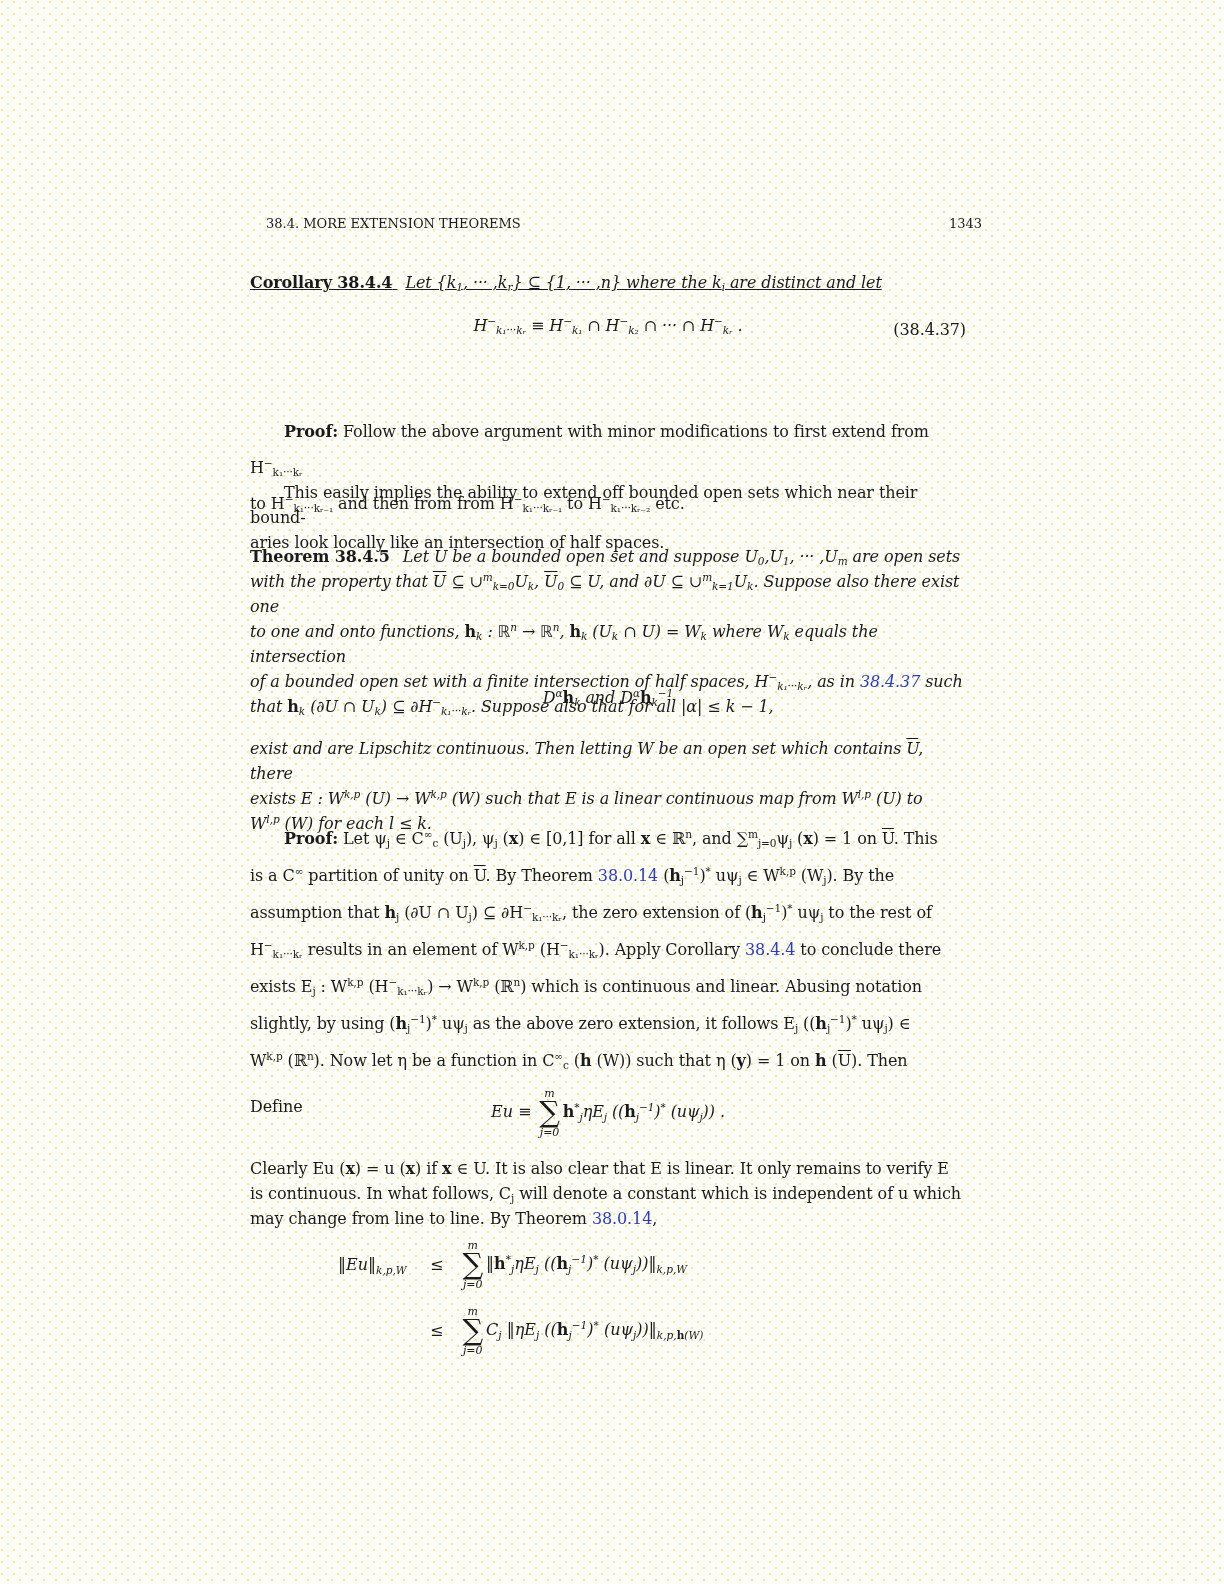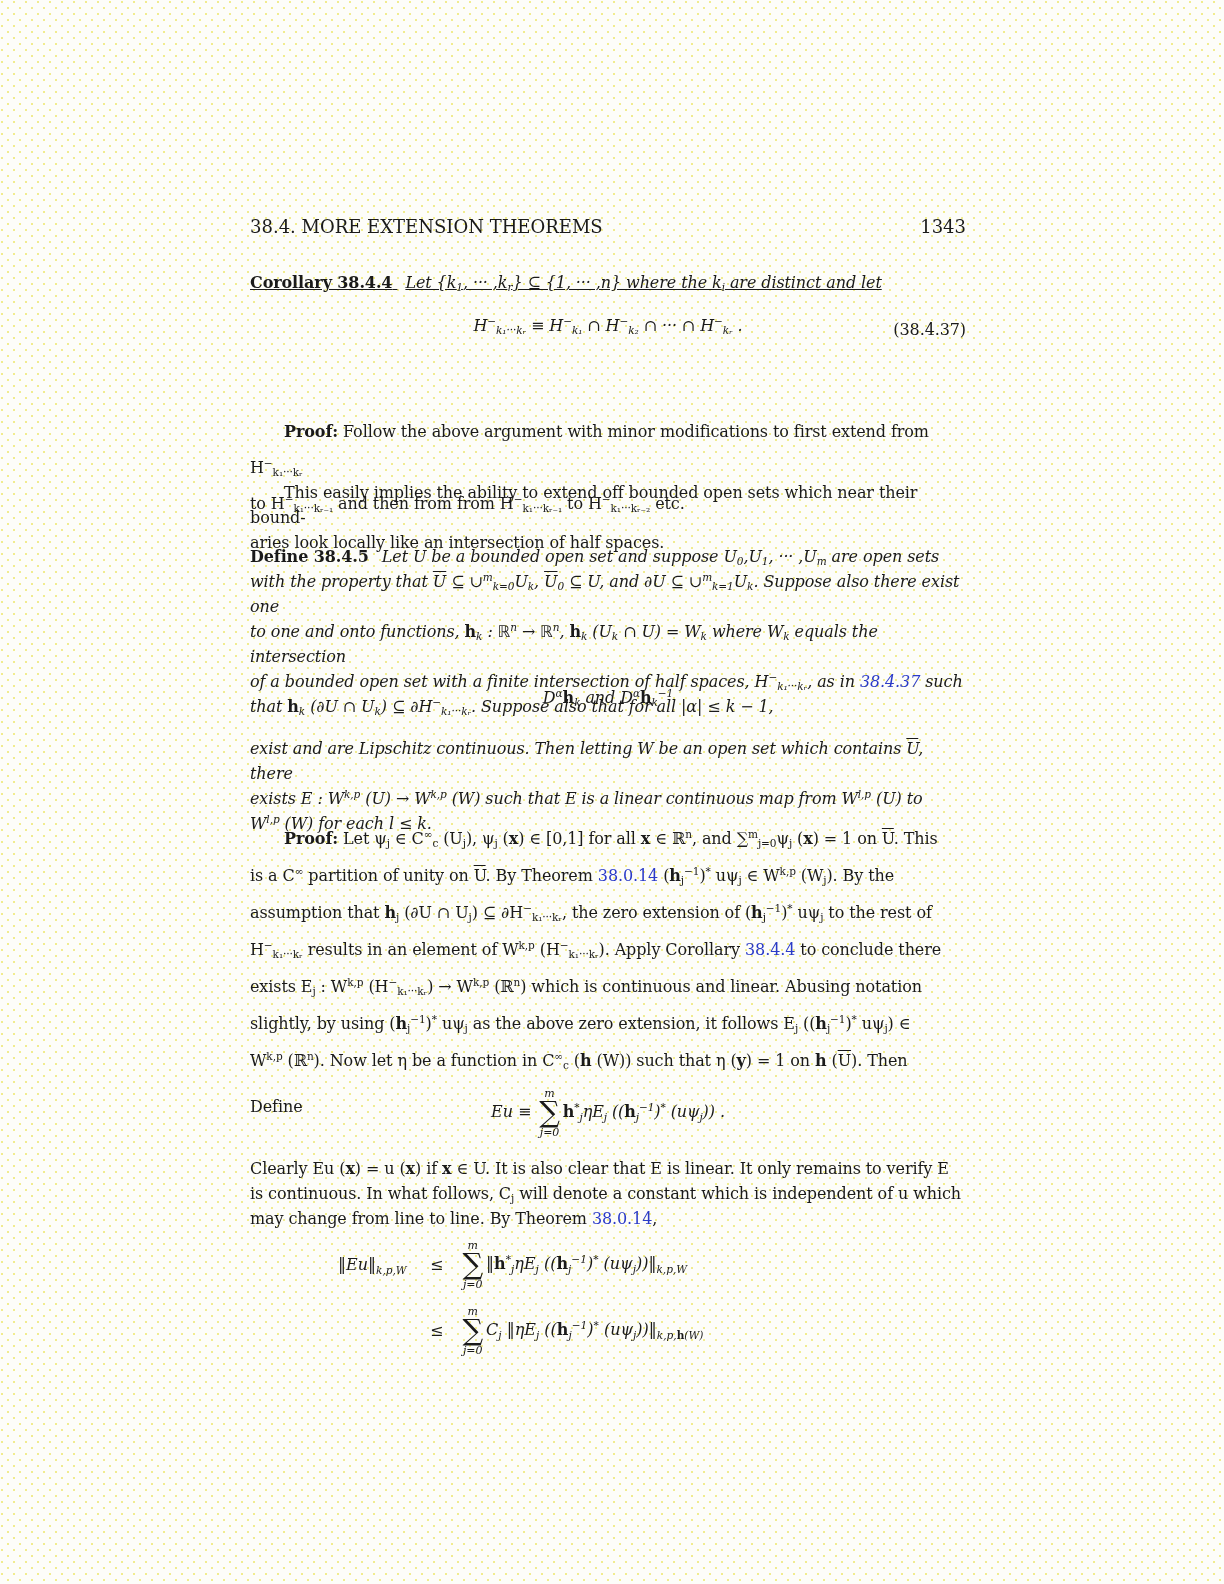--- a/index.html
+++ b/index.html
@@ -23,21 +23,21 @@
   sup{top:-0.55em;}
   sub{top:0.33em;}
   .ref{color:#2b3bc7;}
   .ov{text-decoration:overline;}
   .sum{display:inline-flex;flex-direction:column;align-items:center;line-height:1;vertical-align:middle;margin:0 3px;}
   .sum .lim{font-size:11px;font-style:italic;}
   .sum .sig{font-size:29px;font-style:normal;line-height:0.95;}
   .display{text-align:center;font-style:italic;}
   .eqwrap{position:relative;}
   .eqno{position:absolute;right:0;top:4px;font-style:normal;}
-  .hdr{position:absolute;left:250px;width:716px;top:216px;font-size:18px;}
+  .hdr{position:absolute;left:266px;width:716px;top:216px;font-size:13px;}
   .hdr .pageno{position:absolute;right:0;top:0;}
   .indent{text-indent:34px;}
   .lh25{line-height:25px;}
   .lh36{line-height:36px;}
   .lh37{line-height:37px;}
   .d4row{position:absolute;left:250px;width:716px;padding-left:88px;box-sizing:border-box;font-style:italic;}
   .d4lhs{display:inline-block;width:76px;vertical-align:middle;}
   .d4rel{display:inline-block;margin:0 16px;font-style:normal;vertical-align:middle;}
 </style>
 </head>
@@ -59,21 +59,21 @@
     <span>H<sup>−</sup><sub>k₁···kᵣ</sub> ≡ H<sup>−</sup><sub>k₁</sub> ∩ H<sup>−</sup><sub>k₂</sub> ∩ ··· ∩ H<sup>−</sup><sub>kᵣ</sub> .</span>
     <span class="eqno">(38.4.37)</span>
   </div>
 
 
   <div class="blk lh36 indent" style="top:414px;"><b>Proof:</b> Follow the above argument with minor modifications to first extend from H<sup>−</sup><sub>k₁···kᵣ</sub><br>to H<sup>−</sup><sub>k₁···kᵣ₋₁</sub> and then from from H<sup>−</sup><sub>k₁···kᵣ₋₁</sub> to H<sup>−</sup><sub>k₁···kᵣ₋₂</sub> etc.</div>
 
   <div class="blk lh25 indent" style="top:480px;">This easily implies the ability to extend off bounded open sets which near their bound-<br>aries look locally like an intersection of half spaces.</div>
 
   <div class="blk lh25" style="top:544px;">
-    <span class="blabel">Define 38.4.5</span>
+    <span class="blabel">Theorem 38.4.5</span>
     <span class="it" style="margin-left:8px;">Let U be a bounded open set and suppose U<sub>0</sub>,U<sub>1</sub>, ··· ,U<sub>m</sub> are open sets<br>with the property that <span class="ov">U</span> ⊆ ∪<sup>m</sup><sub>k=0</sub>U<sub>k</sub>, <span class="ov">U</span><sub>0</sub> ⊆ U, and ∂U ⊆ ∪<sup>m</sup><sub>k=1</sub>U<sub>k</sub>. Suppose also there exist one<br>to one and onto functions, <b>h</b><sub>k</sub> : ℝ<sup>n</sup> → ℝ<sup>n</sup>, <b>h</b><sub>k</sub> (U<sub>k</sub> ∩ U) = W<sub>k</sub> where W<sub>k</sub> equals the intersection<br>of a bounded open set with a finite intersection of half spaces, H<sup>−</sup><sub>k₁···kᵣ</sub>, as in <span class="ref">38.4.37</span> such<br>that <b>h</b><sub>k</sub> (∂U ∩ U<sub>k</sub>) ⊆ ∂H<sup>−</sup><sub>k₁···kᵣ</sub>. Suppose also that for all |α| ≤ k − 1,</span>
   </div>
 
   <div class="blk display" style="top:688px;">D<sup>α</sup><b>h</b><sub>k</sub> and D<sup>α</sup><b>h</b><sub>k</sub><sup>−1</sup></div>
 
   <div class="blk lh25 it" style="top:736px;">exist and are Lipschitz continuous. Then letting W be an open set which contains <span class="ov">U</span>, there<br>exists E : W<sup>k,p</sup> (U) → W<sup>k,p</sup> (W) such that E is a linear continuous map from W<sup>l,p</sup> (U) to<br>W<sup>l,p</sup> (W) for each l ≤ k.</div>
 
   <div class="blk lh37 indent" style="top:820px;"><b>Proof:</b> Let ψ<sub>j</sub> ∈ C<sup>∞</sup><sub>c</sub> (U<sub>j</sub>), ψ<sub>j</sub> (<b>x</b>) ∈ [0,1] for all <b>x</b> ∈ ℝ<sup>n</sup>, and ∑<sup>m</sup><sub>j=0</sub>ψ<sub>j</sub> (<b>x</b>) = 1 on <span class="ov">U</span>. This<br>is a C<sup>∞</sup> partition of unity on <span class="ov">U</span>.  By Theorem <span class="ref">38.0.14</span> (<b>h</b><sub>j</sub><sup>−1</sup>)<sup>*</sup> uψ<sub>j</sub> ∈ W<sup>k,p</sup> (W<sub>j</sub>).  By the<br>assumption that <b>h</b><sub>j</sub> (∂U ∩ U<sub>j</sub>) ⊆ ∂H<sup>−</sup><sub>k₁···kᵣ</sub>, the zero extension of (<b>h</b><sub>j</sub><sup>−1</sup>)<sup>*</sup> uψ<sub>j</sub> to the rest of<br>H<sup>−</sup><sub>k₁···kᵣ</sub> results in an element of W<sup>k,p</sup> (H<sup>−</sup><sub>k₁···kᵣ</sub>).  Apply Corollary <span class="ref">38.4.4</span> to conclude there<br>exists E<sub>j</sub> : W<sup>k,p</sup> (H<sup>−</sup><sub>k₁···kᵣ</sub>) → W<sup>k,p</sup> (ℝ<sup>n</sup>) which is continuous and linear.  Abusing notation<br>slightly, by using (<b>h</b><sub>j</sub><sup>−1</sup>)<sup>*</sup> uψ<sub>j</sub> as the above zero extension, it follows E<sub>j</sub> ((<b>h</b><sub>j</sub><sup>−1</sup>)<sup>*</sup> uψ<sub>j</sub>) ∈<br>W<sup>k,p</sup> (ℝ<sup>n</sup>).  Now let η be a function in C<sup>∞</sup><sub>c</sub> (<b>h</b> (W)) such that η (<b>y</b>) = 1 on <b>h</b> (<span class="ov">U</span>).  Then</div>
 
   <div class="blk lh25" style="top:1074px;margin-top:20px;">Define</div>

